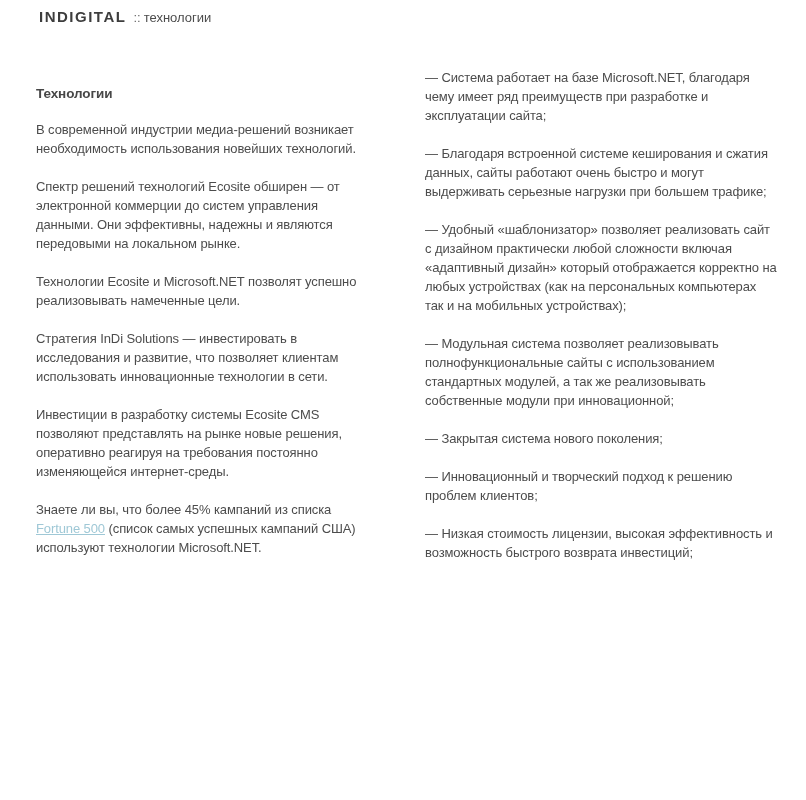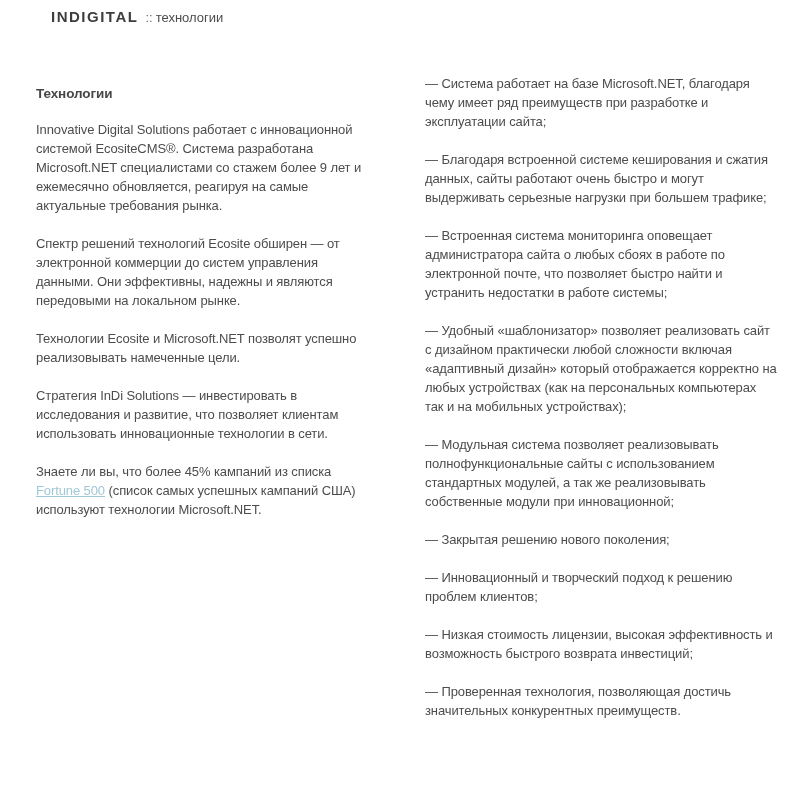--- a/index.html
+++ b/index.html
@@ -7,21 +7,21 @@
   body {
     width: 806px;
     height: 800px;
     position: relative;
     font-family: "Liberation Sans", sans-serif;
     color: #4c4c4c;
     overflow: hidden;
   }
   .site-header {
     position: absolute;
-    left: 51px;
+    left: 39px;
     top: 8px;
     white-space: nowrap;
   }
   .brand {
     font-weight: bold;
     font-size: 15px;
     color: #3d3d3d;
     letter-spacing: 1.5px;
   }
   .sep {
@@ -50,48 +50,46 @@
     width: 352px;
   }
   .heading {
     font-size: 13.5px;
     font-weight: bold;
     color: #474747;
     margin-bottom: 17px;
   }
   .left-col p, .right-col p {
     margin-bottom: 19px;
-    margin-top: 6px;
   }
   .link {
     color: #9fc8d6;
     cursor: pointer;
   }
 </style>
 </head>
 <body>
 
 <header class="site-header">
   <span class="brand">INDIGITAL</span><span class="sep">::</span><span class="section">технологии</span>
 </header>
 
 <main>
   <section class="col left-col">
     <h1 class="heading">Технологии</h1>
-    <p>Innovative Digital Solutions работает с инновационной системой EcositeCMS®. Система разработана Microsoft.NET специалистами со стажем более 9 лет и ежемесячно обновляется, реагируя на самые актуальные требования рынка.</p>
+    <p>В современной индустрии медиа-решений возникает необходимость использования новейших технологий.</p>
     <p>Спектр решений технологий Ecosite обширен — от электронной коммерции до систем управления данными. Они эффективны, надежны и являются передовыми на локальном рынке.</p>
     <p>Технологии Ecosite и Microsoft.NET позволят успешно реализовывать намеченные цели.</p>
     <p>Стратегия InDi Solutions — инвестировать в исследования и развитие, что позволяет клиентам использовать инновационные технологии в сети.</p>
+    <p>Инвестиции в разработку системы Ecosite CMS позволяют представлять на рынке новые решения, оперативно реагируя на требования постоянно изменяющейся интернет-среды.</p>
     <p><span>Знаете ли вы, что более 45% кампаний из списка </span><a href="#" class="link">Fortune 500</a><span> (список самых успешных кампаний США) используют технологии Microsoft.NET.</span></p>
   </section>
 
   <section class="col right-col">
     <p>— Система работает на базе Microsoft.NET, благодаря чему имеет ряд преимуществ при разработке и эксплуатации сайта;</p>
     <p>— Благодаря встроенной системе кеширования и сжатия данных, сайты работают очень быстро и могут выдерживать серьезные нагрузки при большем трафике;</p>
-    <p>— Встроенная система мониторинга оповещает администратора сайта о любых сбоях в работе по электронной почте, что позволяет быстро найти и устранить недостатки в работе системы;</p>
     <p>— Удобный «шаблонизатор» позволяет реализовать сайт с дизайном практически любой сложности включая «адаптивный дизайн» который отображается корректно на любых устройствах (как на персональных компьютерах так и на мобильных устройствах);</p>
     <p>— Модульная система позволяет реализовывать полнофункциональные сайты с использованием стандартных модулей, а так же реализовывать собственные модули при инновационной;</p>
-    <p>— Закрытая решению нового поколения;</p>
+    <p>— Закрытая система нового поколения;</p>
     <p>— Инновационный и творческий подход к решению проблем клиентов;</p>
     <p>— Низкая стоимость лицензии, высокая эффективность и возможность быстрого возврата инвестиций;</p>
-    <p>— Проверенная технология, позволяющая достичь значительных конкурентных преимуществ.</p>
   </section>
 </main>
 
 </body></html>

